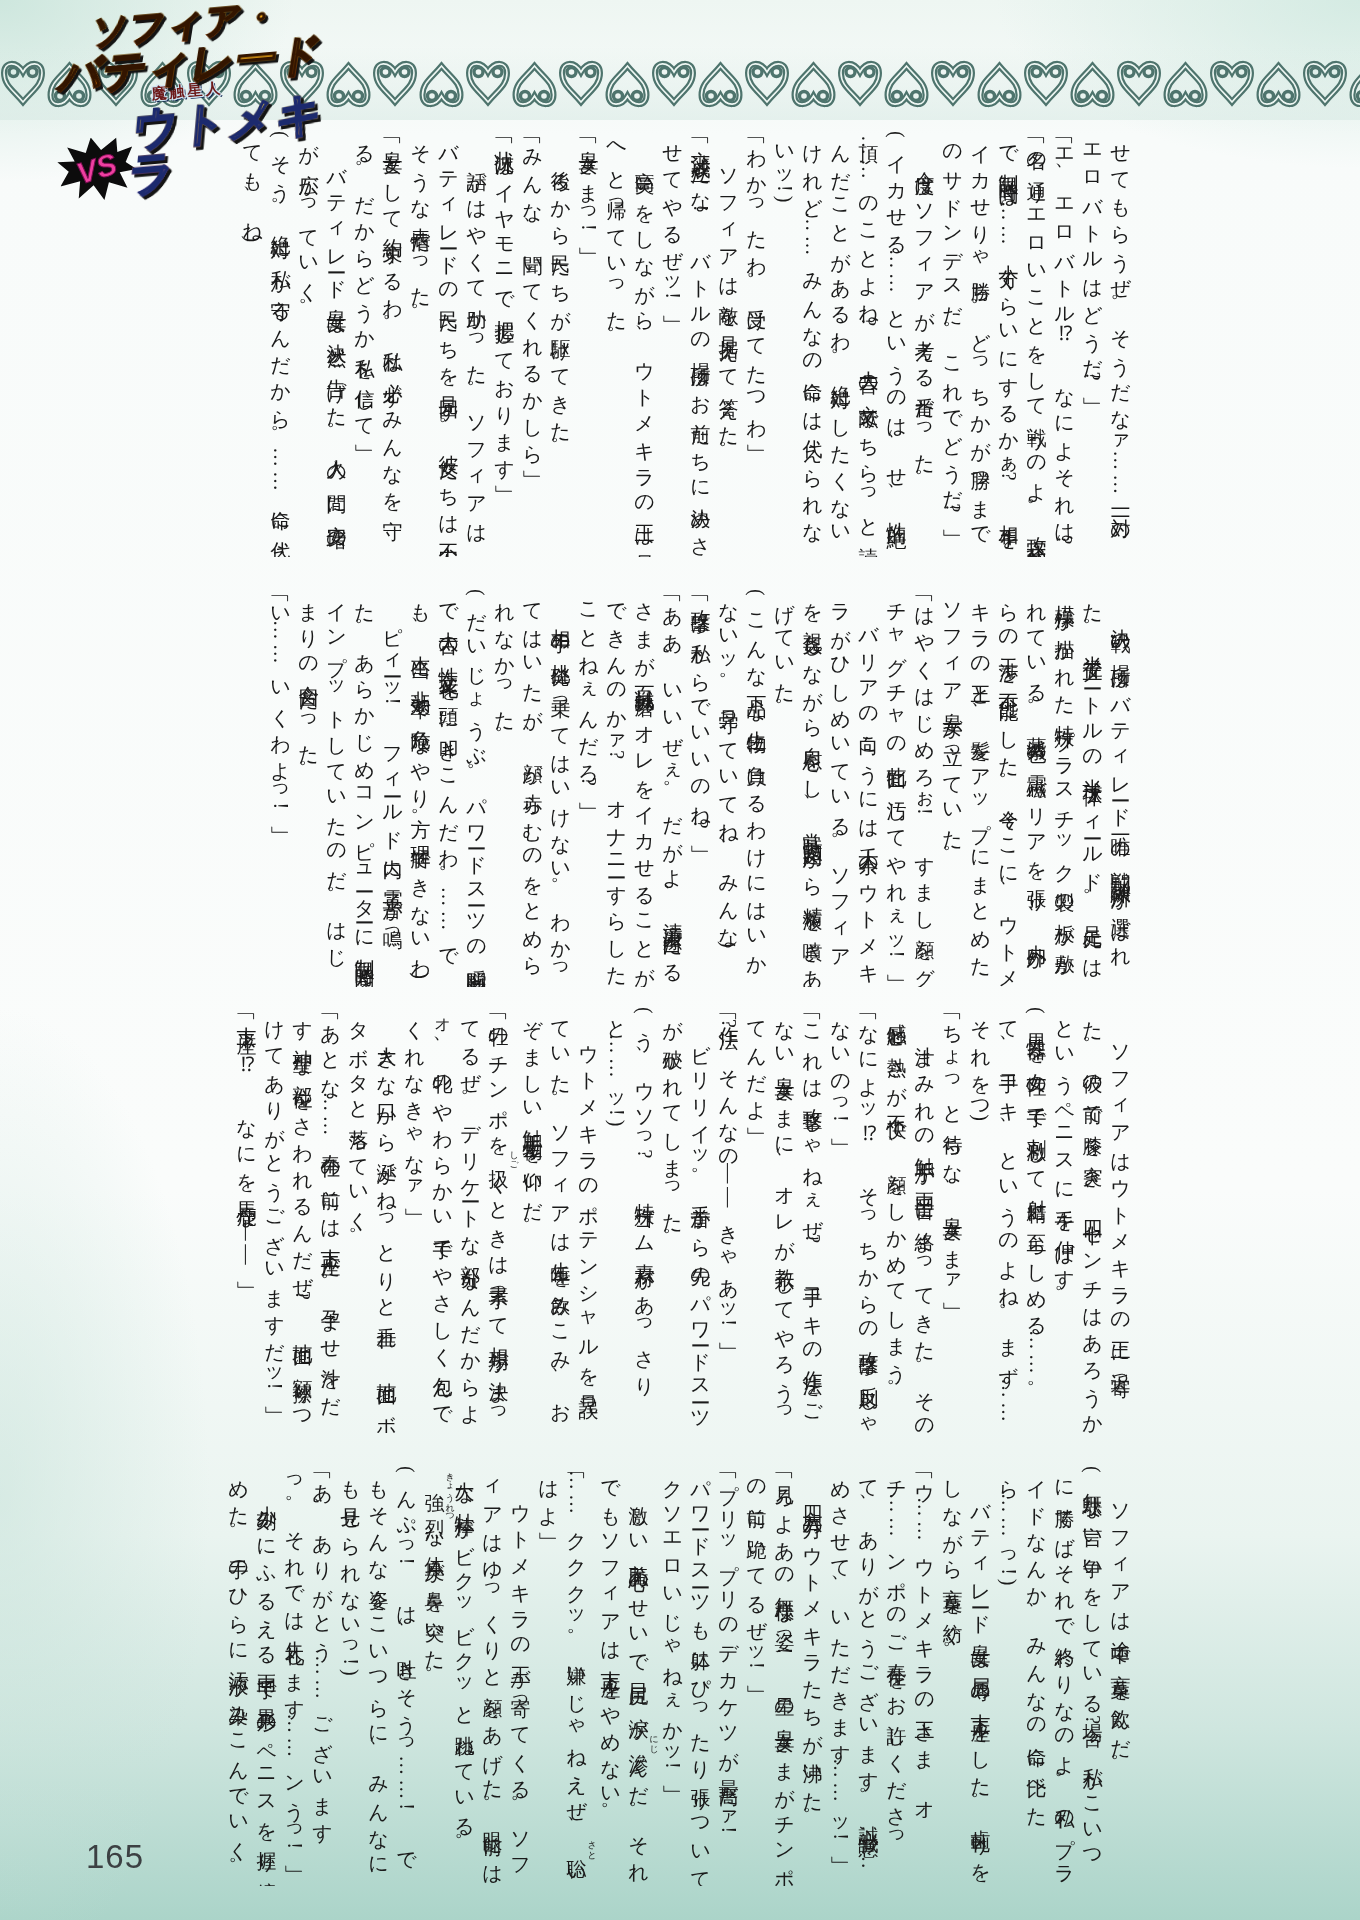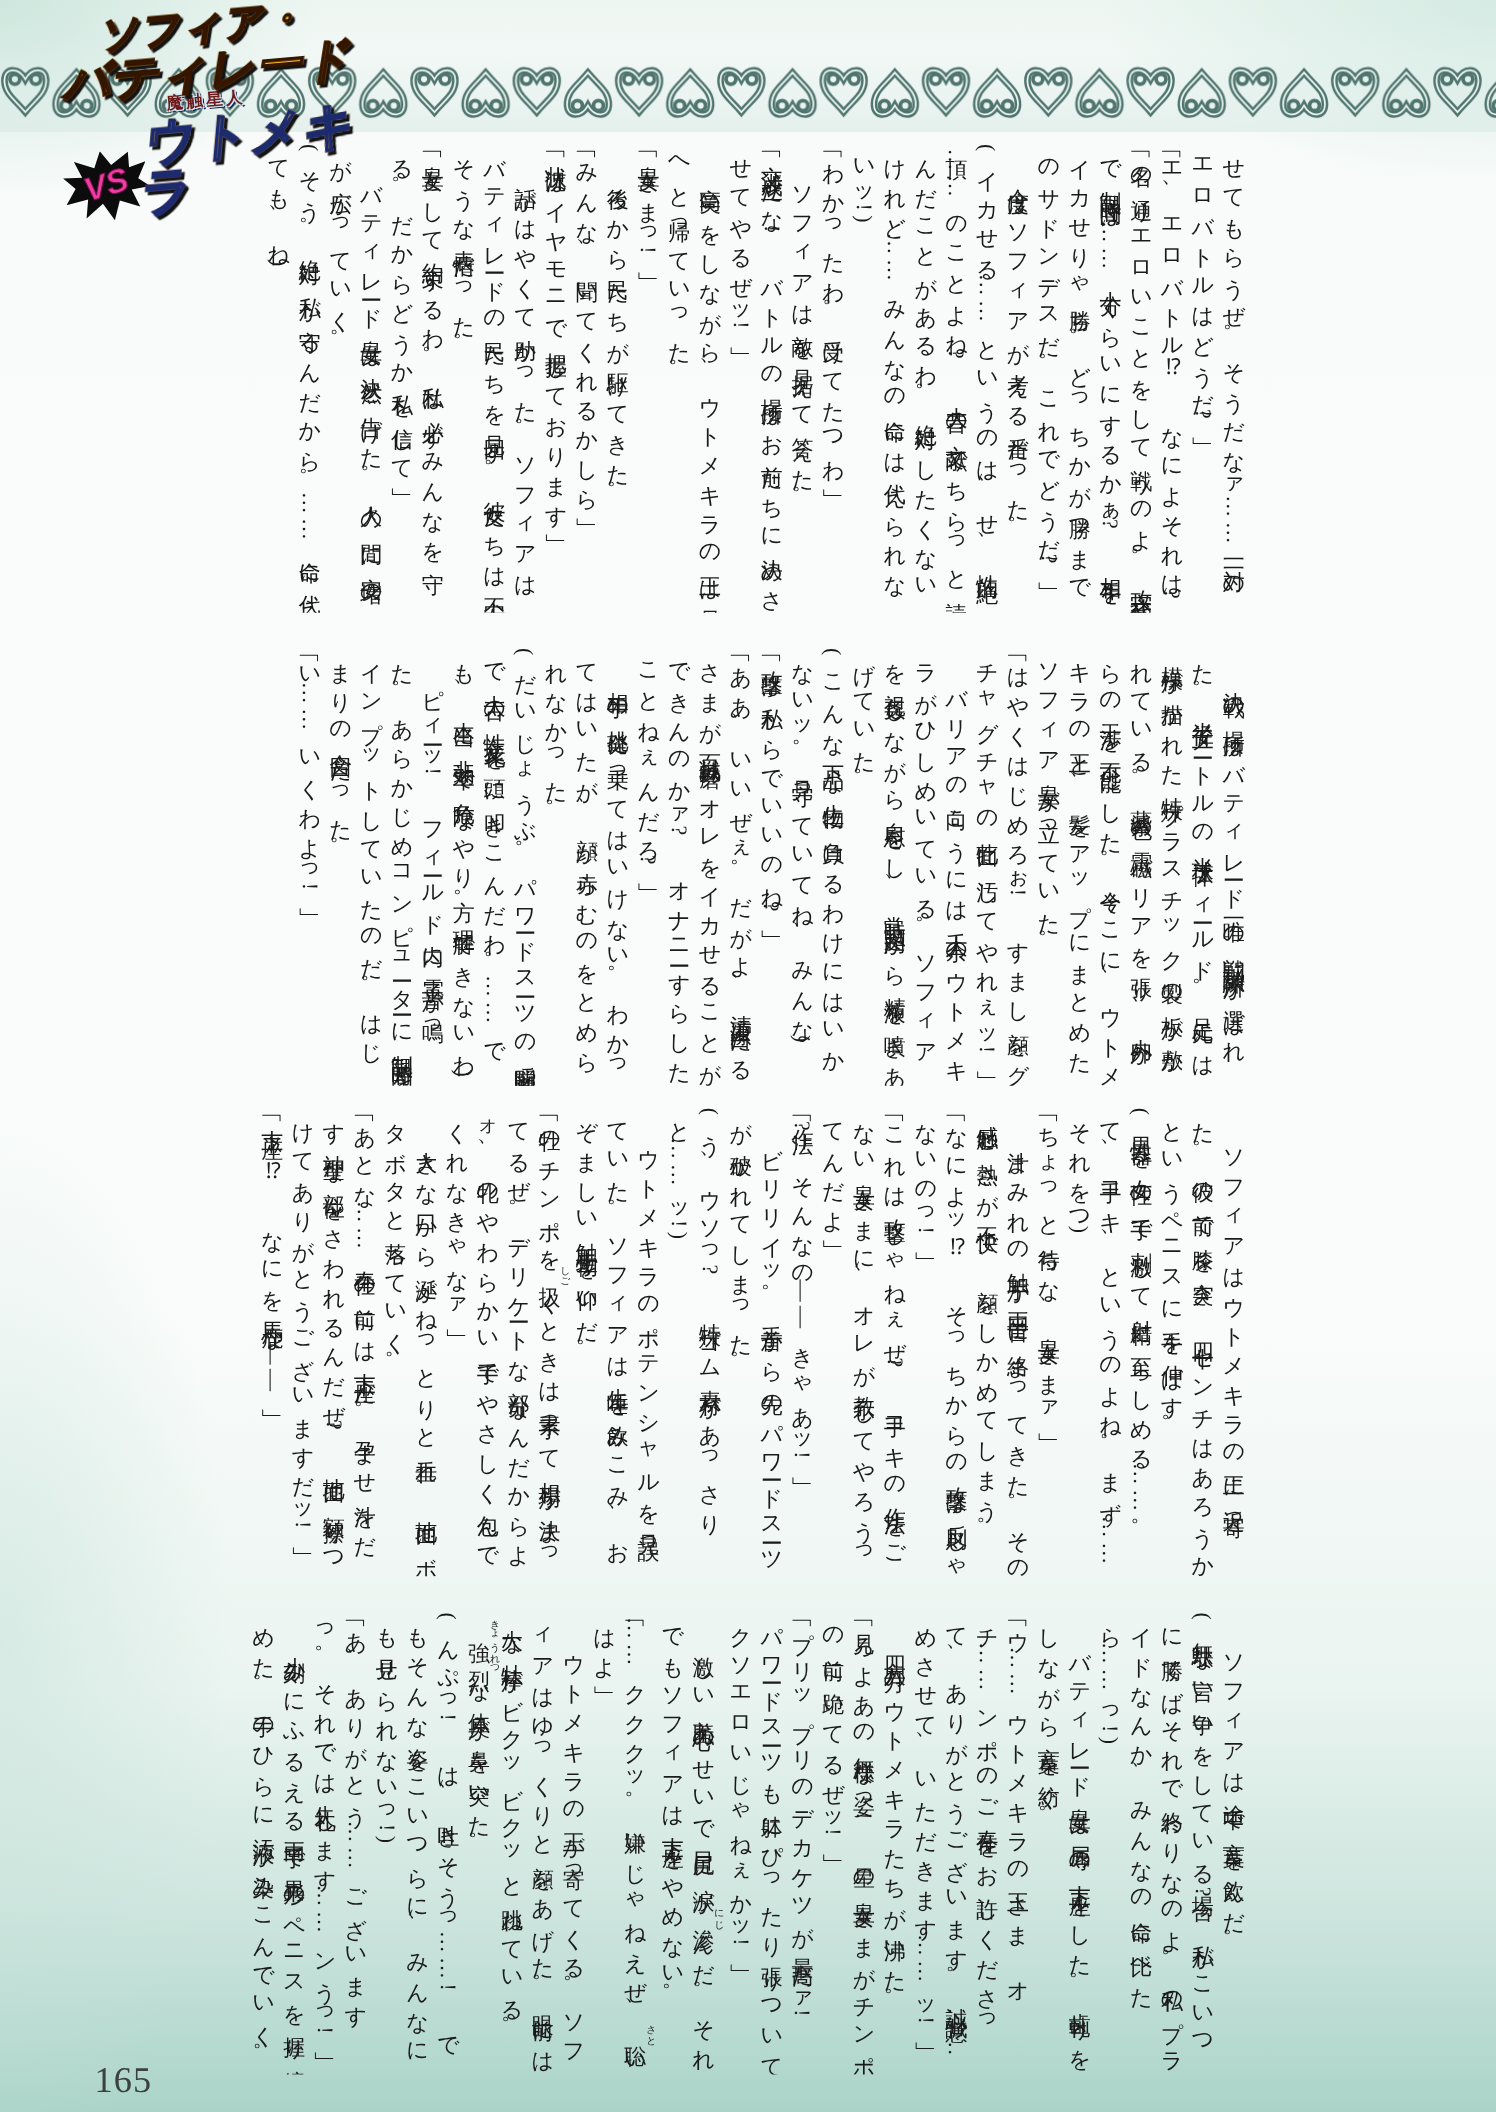--- a/index.html
+++ b/index.html
@@ -51,22 +51,22 @@
     font-size:20px; line-height:28px; letter-spacing:4px;
     color:#1a1a1a; overflow:hidden;
   }
   .band p{margin:0; padding:0;}
   ruby rt{font-size:9px; letter-spacing:0;}
   #band1{top:131px; height:426px;}
   #band2{top:589px; height:398px;}
   #band3{top:1007px; height:426px;}
   #band4{top:1466px; height:420px;}
   
-  .page-number{position:absolute; left:86px; top:1838px; font-family:Liberation Serif, serif;
-    font-size:33px; color:#3c4043; letter-spacing:1px;margin-top:36px;}
+  .page-number{position:absolute; left:86px; top:1838px; font-family:Liberation Sans, sans-serif;
+    font-size:33px; color:#3c4043; letter-spacing:1px;}
 </style>
 </head>
 <body>
 
 <div class="page">
 
   <div class="border-strip">
     <svg width="1360" height="74" xmlns="http://www.w3.org/2000/svg">
       <defs>
         <g id="hrt">

